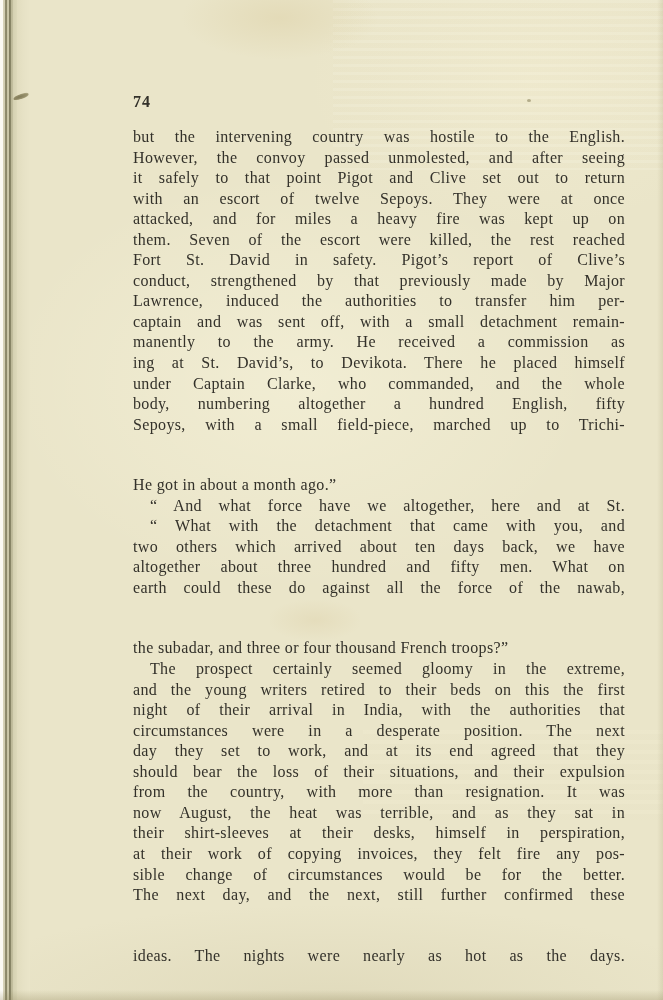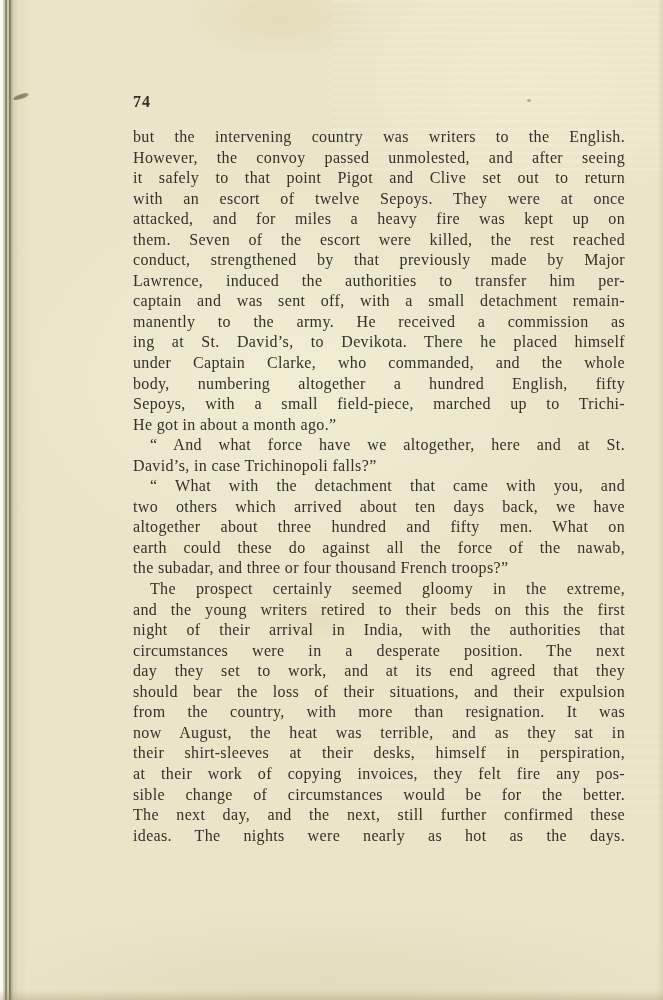--- a/index.html
+++ b/index.html
@@ -170,20 +170,21 @@
     line-height: 20.55px;
     text-align: justify;
     text-align-last: justify;
     overflow: hidden;
     white-space: nowrap; 
   }
   
   .line { white-space: normal; }
   .line.last {
     text-align-last: left;
+    margin-top: 40px;
   }
   .line.indent {
     padding-left: 17px;
   }
   
   .line.last.stretch {
     text-align-last: justify;
   }
 </style>
 </head>
@@ -198,39 +199,39 @@
   <div class="binding"></div>
   <div class="fleck"></div>
   <div class="dot"></div>
 
   <div class="running-header">
     <span class="page-number">74</span>
   </div>
 
   <div class="page-body">
       <div class="paragraph">
-        <div class="line">but the intervening country was writers to the English.</div>
+        <div class="line">but the intervening country was hostile to the English.</div>
         <div class="line">However, the convoy passed unmolested, and after seeing</div>
         <div class="line">it safely to that point Pigot and Clive set out to return</div>
         <div class="line">with an escort of twelve Sepoys.  They were at once</div>
         <div class="line">attacked, and for miles a heavy fire was kept up on</div>
         <div class="line">them.  Seven of the escort were killed, the rest reached</div>
+        <div class="line">Fort St. David in safety.  Pigot’s report of Clive’s</div>
         <div class="line">conduct, strengthened by that previously made by Major</div>
         <div class="line">Lawrence, induced the authorities to transfer him per-</div>
         <div class="line">captain and was sent off, with a small detachment remain-</div>
         <div class="line">manently to the army.  He received a commission as</div>
         <div class="line">ing at St. David’s, to Devikota.  There he placed himself</div>
         <div class="line">under Captain Clarke, who commanded, and the whole</div>
         <div class="line">body, numbering altogether a hundred English, fifty</div>
         <div class="line">Sepoys, with a small field-piece, marched up to Trichi-</div>
         <div class="line last">He got in about a month ago.”</div>
       </div>
       <div class="paragraph">
         <div class="line indent">“ And what force have we altogether, here and at St.</div>
-        <div class="line last">David’s, in case Trichinopoli falls?”</div>
       </div>
       <div class="paragraph">
         <div class="line indent">“ What with the detachment that came with you, and</div>
         <div class="line">two others which arrived about ten days back, we have</div>
         <div class="line">altogether about three hundred and fifty men.  What on</div>
         <div class="line">earth could these do against all the force of the nawab,</div>
         <div class="line last">the subadar, and three or four thousand French troops?”</div>
       </div>
       <div class="paragraph">
         <div class="line indent">The prospect certainly seemed gloomy in the extreme,</div>

